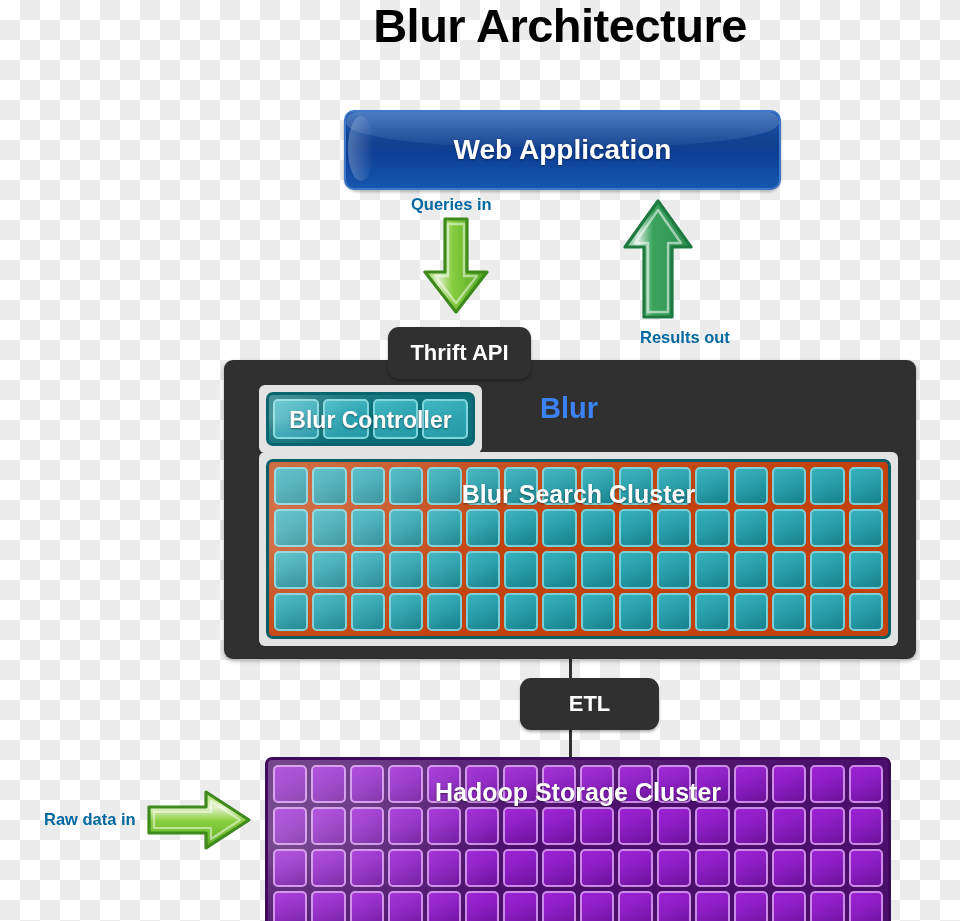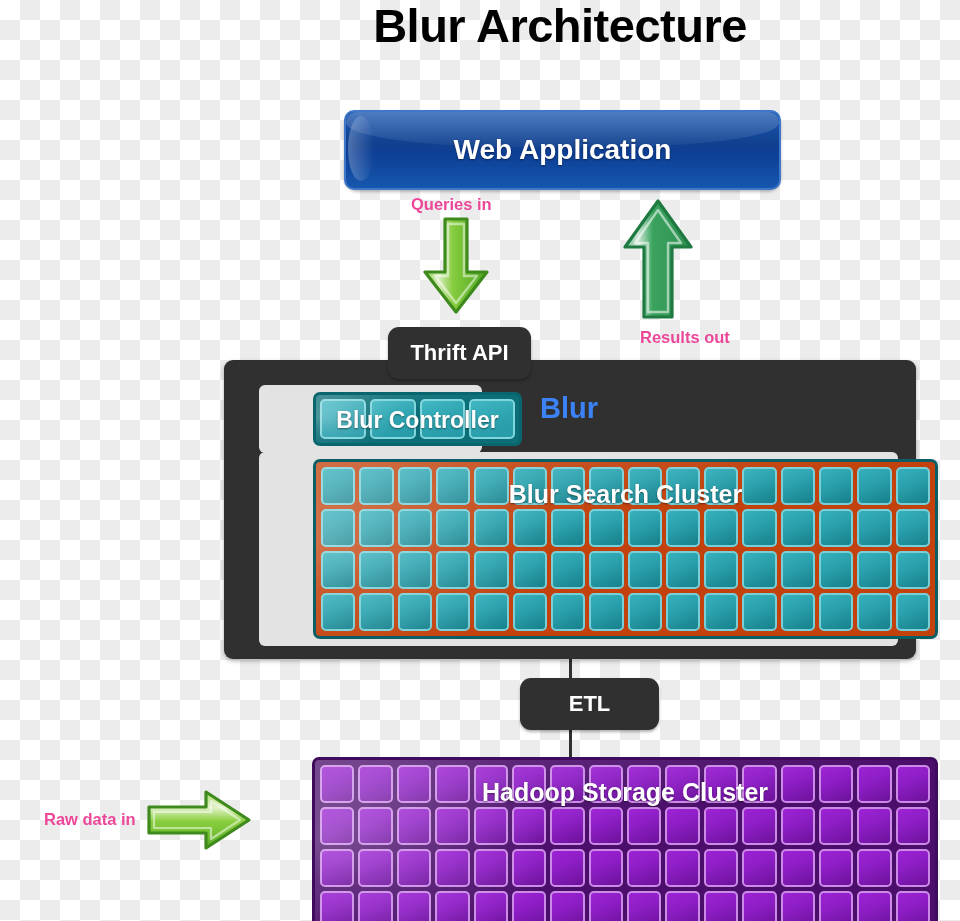--- a/index.html
+++ b/index.html
@@ -74,21 +74,21 @@
     font-size: 28px;
     font-weight: bold;
     text-shadow: 0 1px 2px rgba(0,0,0,0.45);
   }
 
   
   .flow-label {
     position: absolute;
     font-size: 16.5px;
     font-weight: bold;
-    color: #ec4899;
+    color: #0369a1;
     white-space: nowrap;
   }
   .label-queries { left: 411px; top: 195px; }
   .label-results { left: 620px; top: 328px; padding-left: 20px; }
   .label-rawdata { left: 44px; top: 810px; text-align: center; }
 
   
   .arrow { position: absolute; }
   .arrow svg { display: block; }
 
@@ -170,21 +170,20 @@
     z-index: 4;
   }
 
   
   .grid {
     position: absolute;
     border-radius: 7px;
     overflow: hidden;
     z-index: 5;
     box-sizing: border-box;
-    margin-left: 47px;
   }
   .grid .cells {
     position: absolute;
     left: 0; top: 0; right: 0; bottom: 0;
     display: grid;
     box-sizing: border-box;
   }
   .grid .cell {
     border-radius: 5px;
     box-sizing: border-box;

